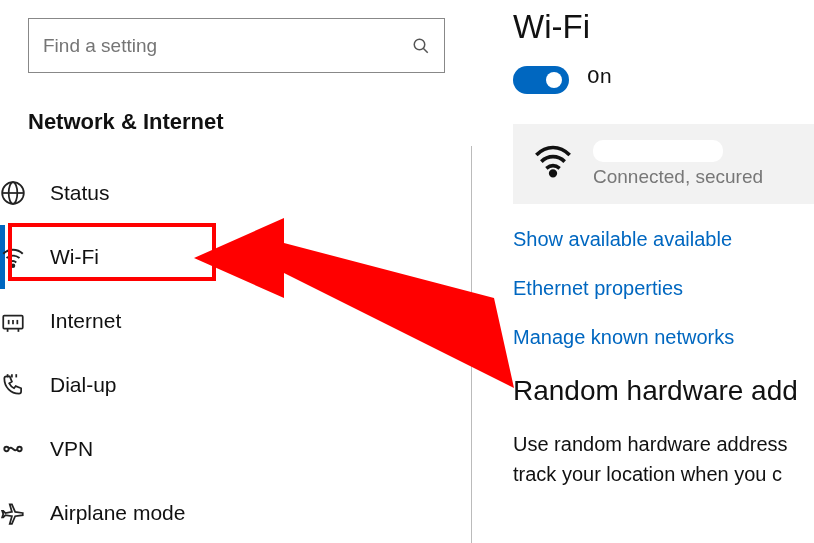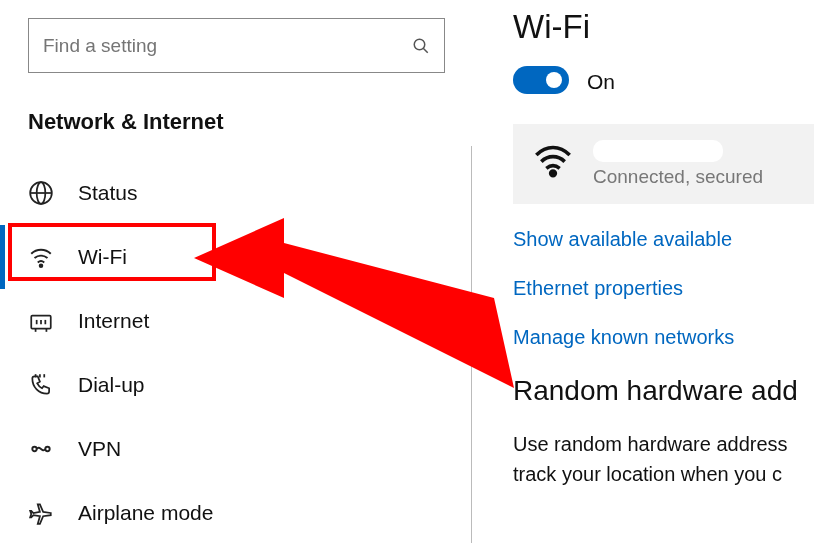--- a/index.html
+++ b/index.html
@@ -44,21 +44,20 @@
     .section-title {
       font-size: 22px;
       font-weight: 600;
       color: #111;
       margin: 36px 0 26px 28px;
     }
     .nav-item {
       display: flex;
       align-items: center;
       height: 64px;
-      padding-left: 28px;
       cursor: pointer;
     }
     .nav-item.selected {
       box-shadow: inset 5px 0 0 #0067c0;
     }
     .nav-icon {
       width: 26px;
       height: 26px;
       margin-right: 24px;
       color: #222;
@@ -91,23 +90,24 @@
       position: relative;
     }
     .page-title {
       font-size: 33px;
       font-weight: 400;
       color: #111;
       margin-bottom: 20px;
     }
     .toggle-row {
       display: flex;
-      align-items: flex-end;
+      align-items: flex-start;
       gap: 18px;
       margin-bottom: 30px;
+      font-family: Liberation Mono, monospace;
     }
     .toggle {
       width: 56px;
       height: 28px;
       border-radius: 18px;
       background: #0067c0;
       position: relative;
     }
     .toggle::after {
       content: "";

